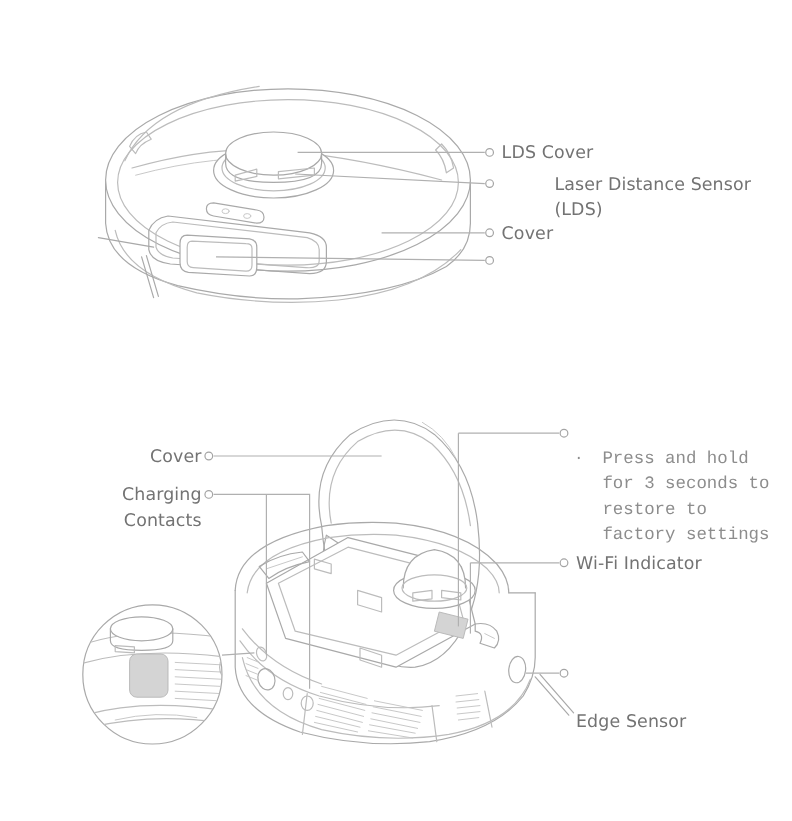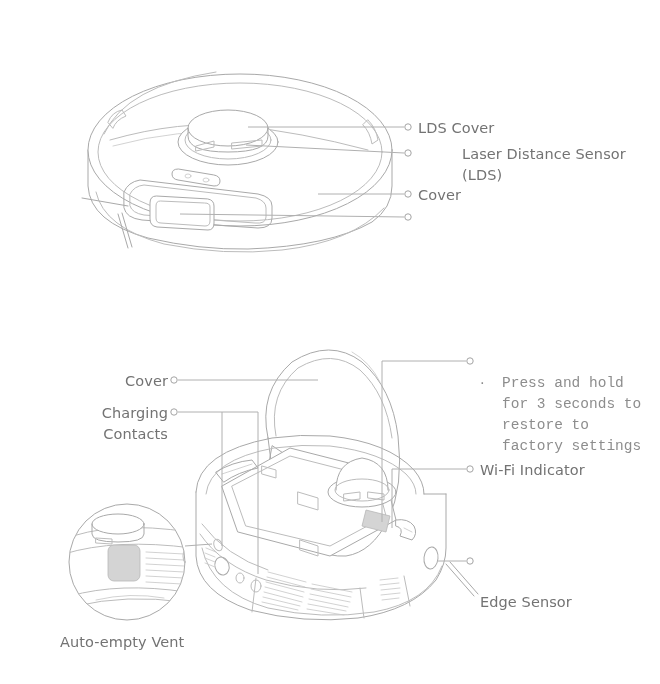--- a/index.html
+++ b/index.html
@@ -330,15 +330,14 @@
 
   <div class="sub-item" style="left:480px; top:373px;">
     <span class="dot">·</span>
     <span class="sub-text">Press and hold for 3 seconds to restore to factory settings</span>
   </div>
 
   <div class="lbl" style="left:480px; top:460px;">Wi-Fi Indicator</div>
 
   <div class="lbl" style="left:480px; top:580px;margin-top:12px;">Edge Sensor</div>
 
-  <div class="lbl" style="left:60px; top:632px;">Auto-empty Vent</div>
 
 </div>
 
 </body></html>

